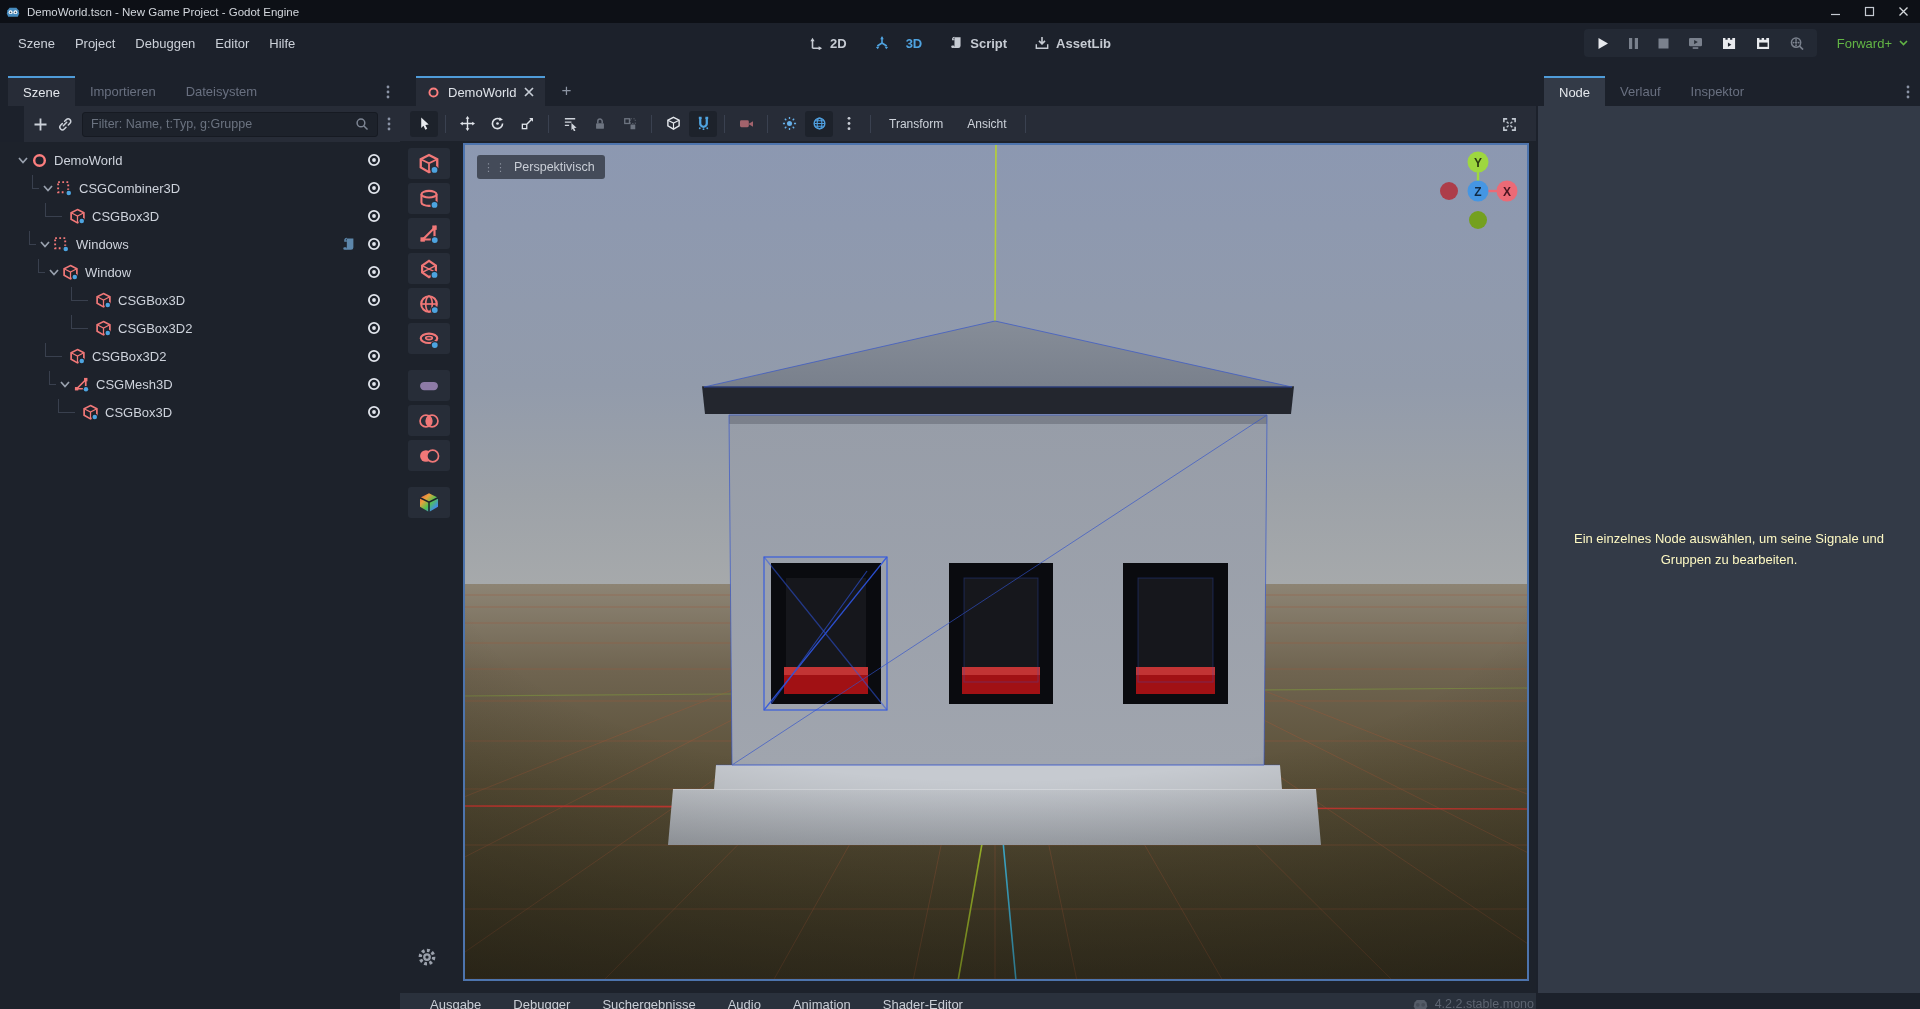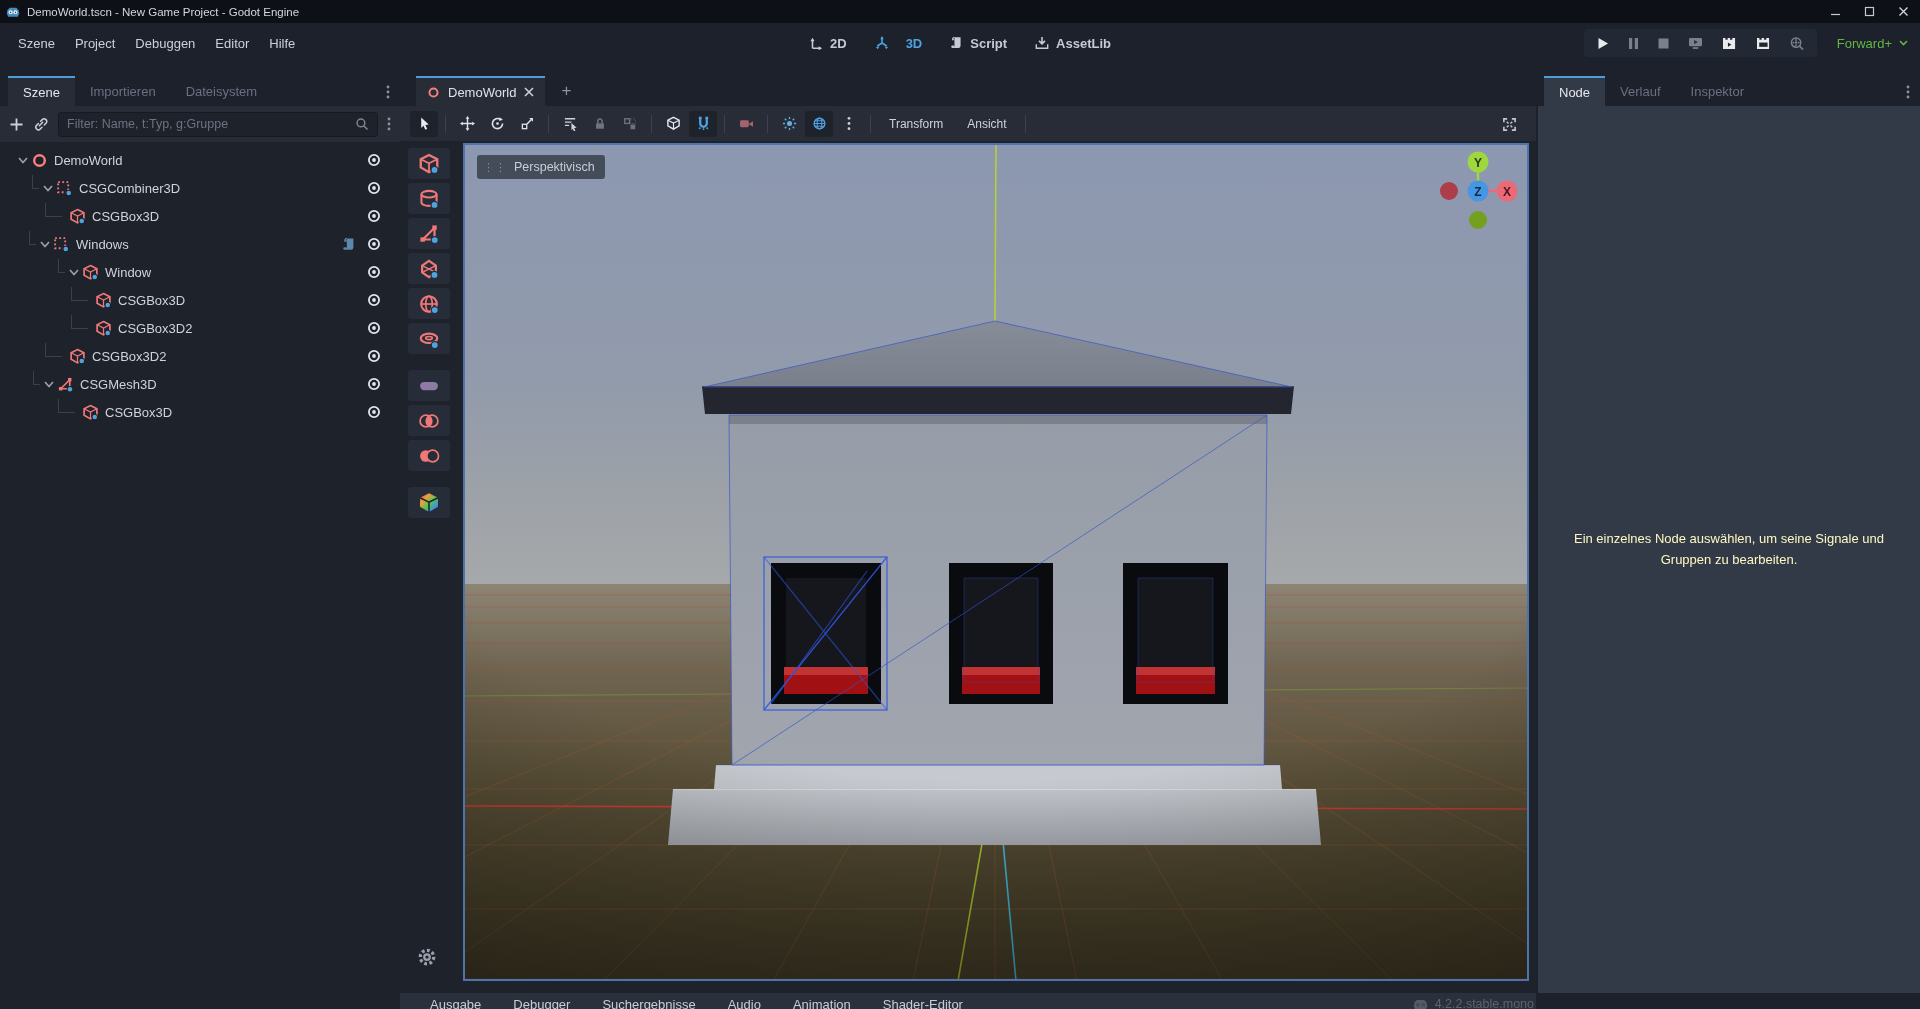--- a/index.html
+++ b/index.html
@@ -32,21 +32,21 @@
 
   
   .ldock { width:400px; display:flex; flex-direction:column; }
   .rdock { width:384px; display:flex; flex-direction:column; background:#1c212b; }
   .dock-tabs { height:43px; display:flex; align-items:flex-end; padding-left:8px; position:relative; }
   .dtab { height:30px; display:flex; align-items:center; padding:0 15px; font-size:13px; color:#697080; }
   .dtab.active { background:#272c37; color:#e4e7ec; border-top:2px solid #4f9cd9; }
   .rdock .dtab.active { background:#333a47; }
   .dots-v { position:absolute; right:10px; bottom:7px; }
 
-  .lfilter { height:36px; background:#272c37; display:flex; align-items:center; gap:9px; padding:0 9px; }
+  .lfilter { height:36px; background:#272c37; display:flex; align-items:center; gap:9px; padding:0 9px;margin-left:24px; }
   .finput { flex:1; height:25px; background:#1d222b; border:1px solid #161a22; border-radius:3px;
     display:flex; align-items:center; padding:0 8px; }
   .finput input { flex:1; background:transparent; border:none; outline:none; color:#c6ccd5; font-size:12.5px;
     font-family:"Liberation Sans", sans-serif; }
   .finput input::placeholder { color:#6b7380; }
 
   .tree { flex:1; background:#1d222b; padding-top:4px; overflow:hidden; }
   .trow { height:28px; display:flex; align-items:center; padding-right:18px; }
   .tslot { flex:none; position:relative; height:28px; width:26px; display:flex; align-items:center; justify-content:flex-end; }
   .tslot.root { width:14px; }
@@ -367,21 +367,21 @@
             </span>
           <span>
               <svg width="16" height="16" viewBox="0 0 16 16">
                 <circle cx="8" cy="8" r="5.1" fill="none" stroke="#e1e5ec" stroke-width="1.8"></circle>
                 <circle cx="8" cy="8" r="1.9" fill="#e1e5ec"></circle>
               </svg>
             </span>
         </span>
       </div>
 
-      <div class="trow" style="padding-left:53px">
+      <div class="trow" style="padding-left:33px">
         <span class="tslot branch">
             <svg width="10" height="7" viewBox="0 0 10 7">
               <path d="M1 1 5 5.5 9 1" stroke="#99a1ae" stroke-width="1.7" fill="none"></path>
             </svg>
           </span>
         <span class="nicon">
             <svg viewBox="0 0 16 16" width="17" height="17">
               <path d="M8 1.5 14 4.5v6L8 14 2 10.5v-6z" fill="none" stroke="#f17878" stroke-width="1.6"></path>
               <path d="M2 4.5 8 7.5l6-3M8 7.5V14" fill="none" stroke="#f17878" stroke-width="1.2"></path>
               <circle cx="12" cy="12.3" r="3.1" fill="#1d222b"></circle>
@@ -455,21 +455,21 @@
         <span class="rspace">
             <span>
               <svg width="16" height="16" viewBox="0 0 16 16">
                 <circle cx="8" cy="8" r="5.1" fill="none" stroke="#e1e5ec" stroke-width="1.8"></circle>
                 <circle cx="8" cy="8" r="1.9" fill="#e1e5ec"></circle>
               </svg>
             </span>
           </span>
       </div>
 
-      <div class="trow" style="padding-left:28px">
+      <div class="trow" style="padding-left:44px">
         <span class="tslot branch">
             <svg width="10" height="7" viewBox="0 0 10 7">
               <path d="M1 1 5 5.5 9 1" stroke="#99a1ae" stroke-width="1.7" fill="none"></path>
             </svg>
           </span>
         <span class="nicon">
             <svg viewBox="0 0 16 16" width="17" height="17">
               <path d="M3.5 12 12 3.5V12z" fill="none" stroke="#f17878" stroke-width="1.6"></path>
               <rect x="1.8" y="10.4" width="3.2" height="3.2" fill="#f17878"></rect>
               <rect x="10.4" y="1.8" width="3.2" height="3.2" fill="#f17878"></rect>

